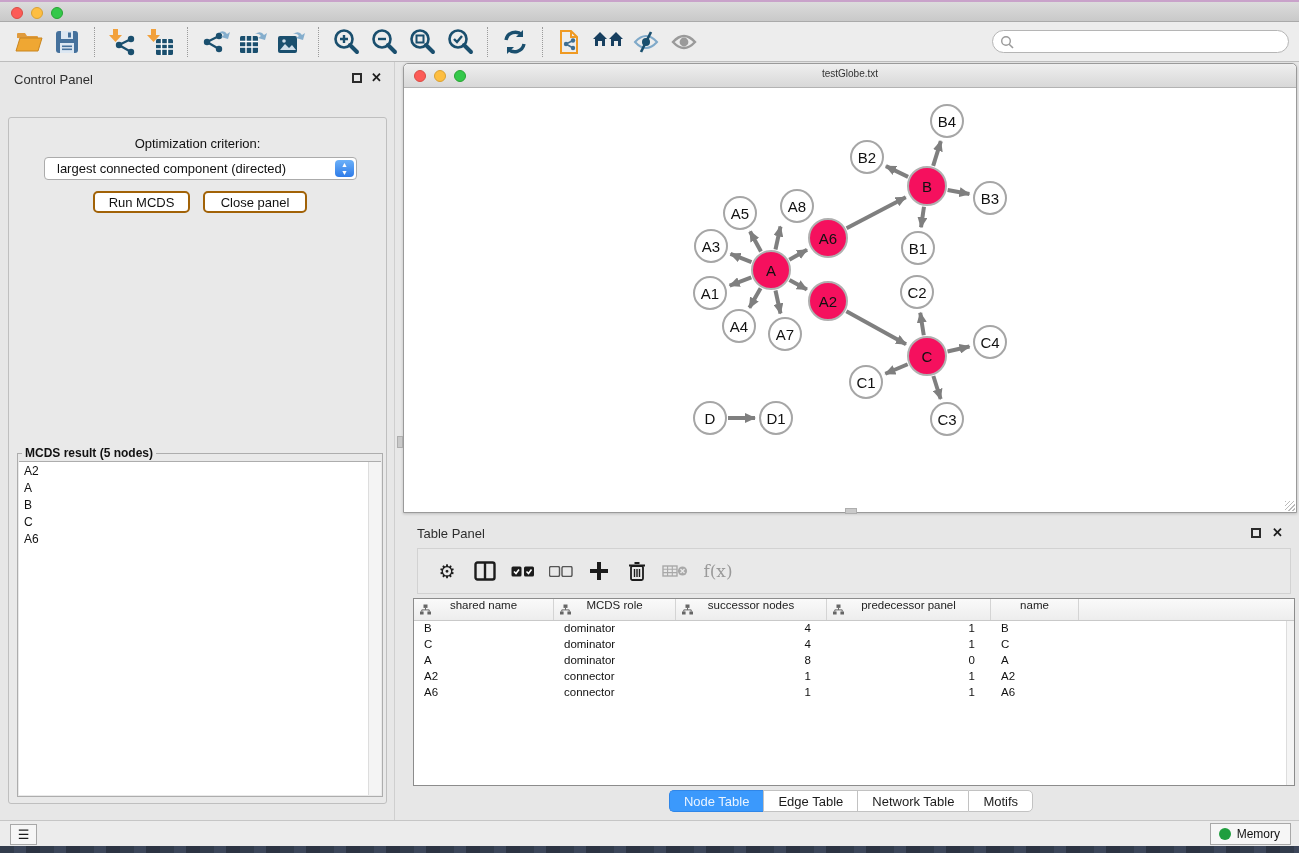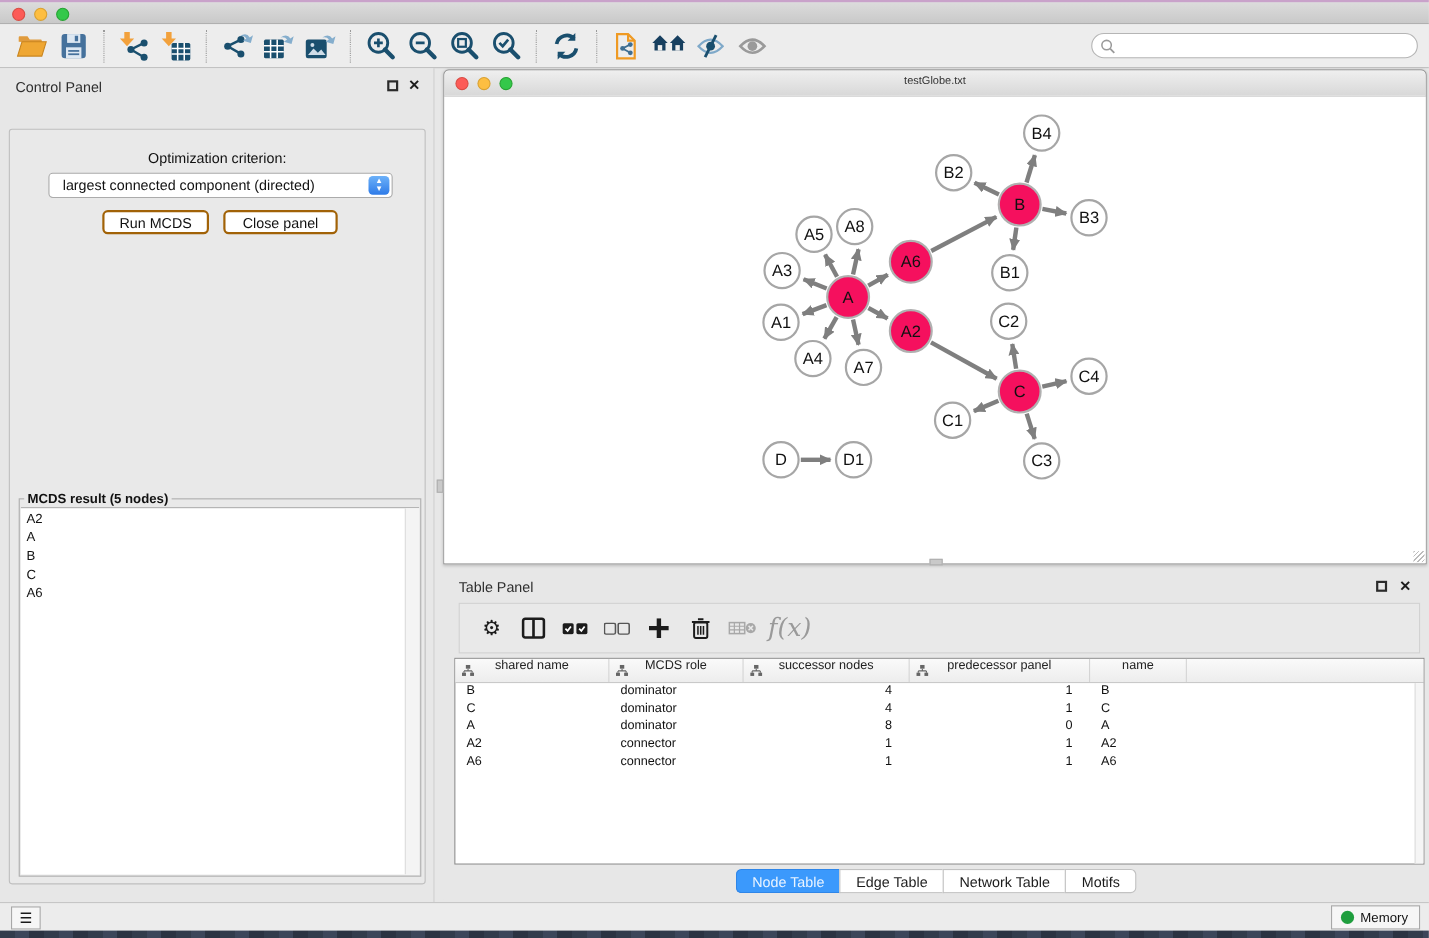--- a/index.html
+++ b/index.html
@@ -69,21 +69,21 @@
     background:repeating-linear-gradient(135deg,#bbb 0 1px,transparent 1px 3px); }
 
   
   #table-panel { position:absolute; left:403px; top:520px; width:896px; height:298px; background:#e7e7e7; }
   #tp-title { position:absolute; left:14px; top:6px; font-size:13px; color:#2e2e2e; }
   #tp-float{ right:38px; top:8px; } #tp-close{ right:16px; top:6px; }
   #tp-toolbar { position:absolute; left:14px; top:28px; width:874px; height:46px; background:#e9e9e9;
     border:1px solid #d2d2d2; display:flex; align-items:center; padding-left:12px; }
   .tp-icon { width:34px; height:34px; display:flex; align-items:center; justify-content:center; margin-right:4px; }
   .glyph { font-size:19px; color:#1c1c1c; }
-  #fx-label { font-family:"DejaVu Serif", serif; font-style:italic; font-size:23px; color:#9a9a9a; }
+  #fx-label { font-family:"DejaVu Serif", serif; font-size:17px; color:#9a9a9a; }
   #tp-table { position:absolute; left:10px; top:78px; width:882px; height:188px; background:#fff; border:1px solid #8c8c8c; }
   #tp-header { display:flex; height:22px; background:linear-gradient(#fafafa,#ededed); border-bottom:1px solid #c9c9c9; }
   .th { position:relative; border-right:1px solid #d4d4d4; display:flex; align-items:flex-start; justify-content:center;
     font-size:11.5px; color:#222; }
   .th svg { position:absolute; left:6px; top:5px; }
   .tr { display:flex; height:16px; }
   .td { font-size:11.5px; color:#111; padding:1px 0; white-space:nowrap; }
   .td.left { padding-left:10px; text-align:left; }
   .td.right { text-align:right; padding-right:16px; }
   #tp-vscroll { position:absolute; right:0; top:22px; bottom:0; width:8px; background:#f5f5f5; border-left:1px solid #ddd; }
@@ -325,21 +325,21 @@
         <div class="gnode selected" style="left: 347px; top: 162px; height: 40px; width: 40px;">A</div>
         <div class="gnode selected" style="left: 503px; top: 78px; height: 40px; width: 40px;">B</div>
         <div class="gnode selected" style="left: 503px; top: 248px; height: 40px; width: 40px;">C</div>
         <div class="gnode selected" style="left: 404px; top: 193px; height: 40px; width: 40px;">A2</div>
         <div class="gnode selected" style="left: 404px; top: 130px; height: 40px; width: 40px;">A6</div>
         <div class="gnode" style="left: 289px; top: 188px; height: 34px; width: 34px;">A1</div>
         <div class="gnode" style="left: 290px; top: 141px; height: 34px; width: 34px;">A3</div>
         <div class="gnode" style="left: 318px; top: 221px; height: 34px; width: 34px;">A4</div>
         <div class="gnode" style="left: 319px; top: 108px; height: 34px; width: 34px;">A5</div>
         <div class="gnode" style="left: 364px; top: 229px; height: 34px; width: 34px;">A7</div>
-        <div class="gnode" style="left: 356px; top: 101px; height: 34px; width: 34px;">A8</div>
+        <div class="gnode" style="left: 376px; top: 101px; height: 34px; width: 34px;">A8</div>
         <div class="gnode" style="left: 497px; top: 143px; height: 34px; width: 34px;">B1</div>
         <div class="gnode" style="left: 446px; top: 52px; height: 34px; width: 34px;">B2</div>
         <div class="gnode" style="left: 569px; top: 93px; height: 34px; width: 34px;">B3</div>
         <div class="gnode" style="left: 526px; top: 16px; height: 34px; width: 34px;">B4</div>
         <div class="gnode" style="left: 445px; top: 277px; height: 34px; width: 34px;">C1</div>
         <div class="gnode" style="left: 496px; top: 187px; height: 34px; width: 34px;">C2</div>
         <div class="gnode" style="left: 526px; top: 314px; height: 34px; width: 34px;">C3</div>
         <div class="gnode" style="left: 569px; top: 237px; height: 34px; width: 34px;">C4</div>
         <div class="gnode" style="left: 289px; top: 313px; height: 34px; width: 34px;">D</div>
         <div class="gnode" style="left: 355px; top: 313px; height: 34px; width: 34px;">D1</div>

